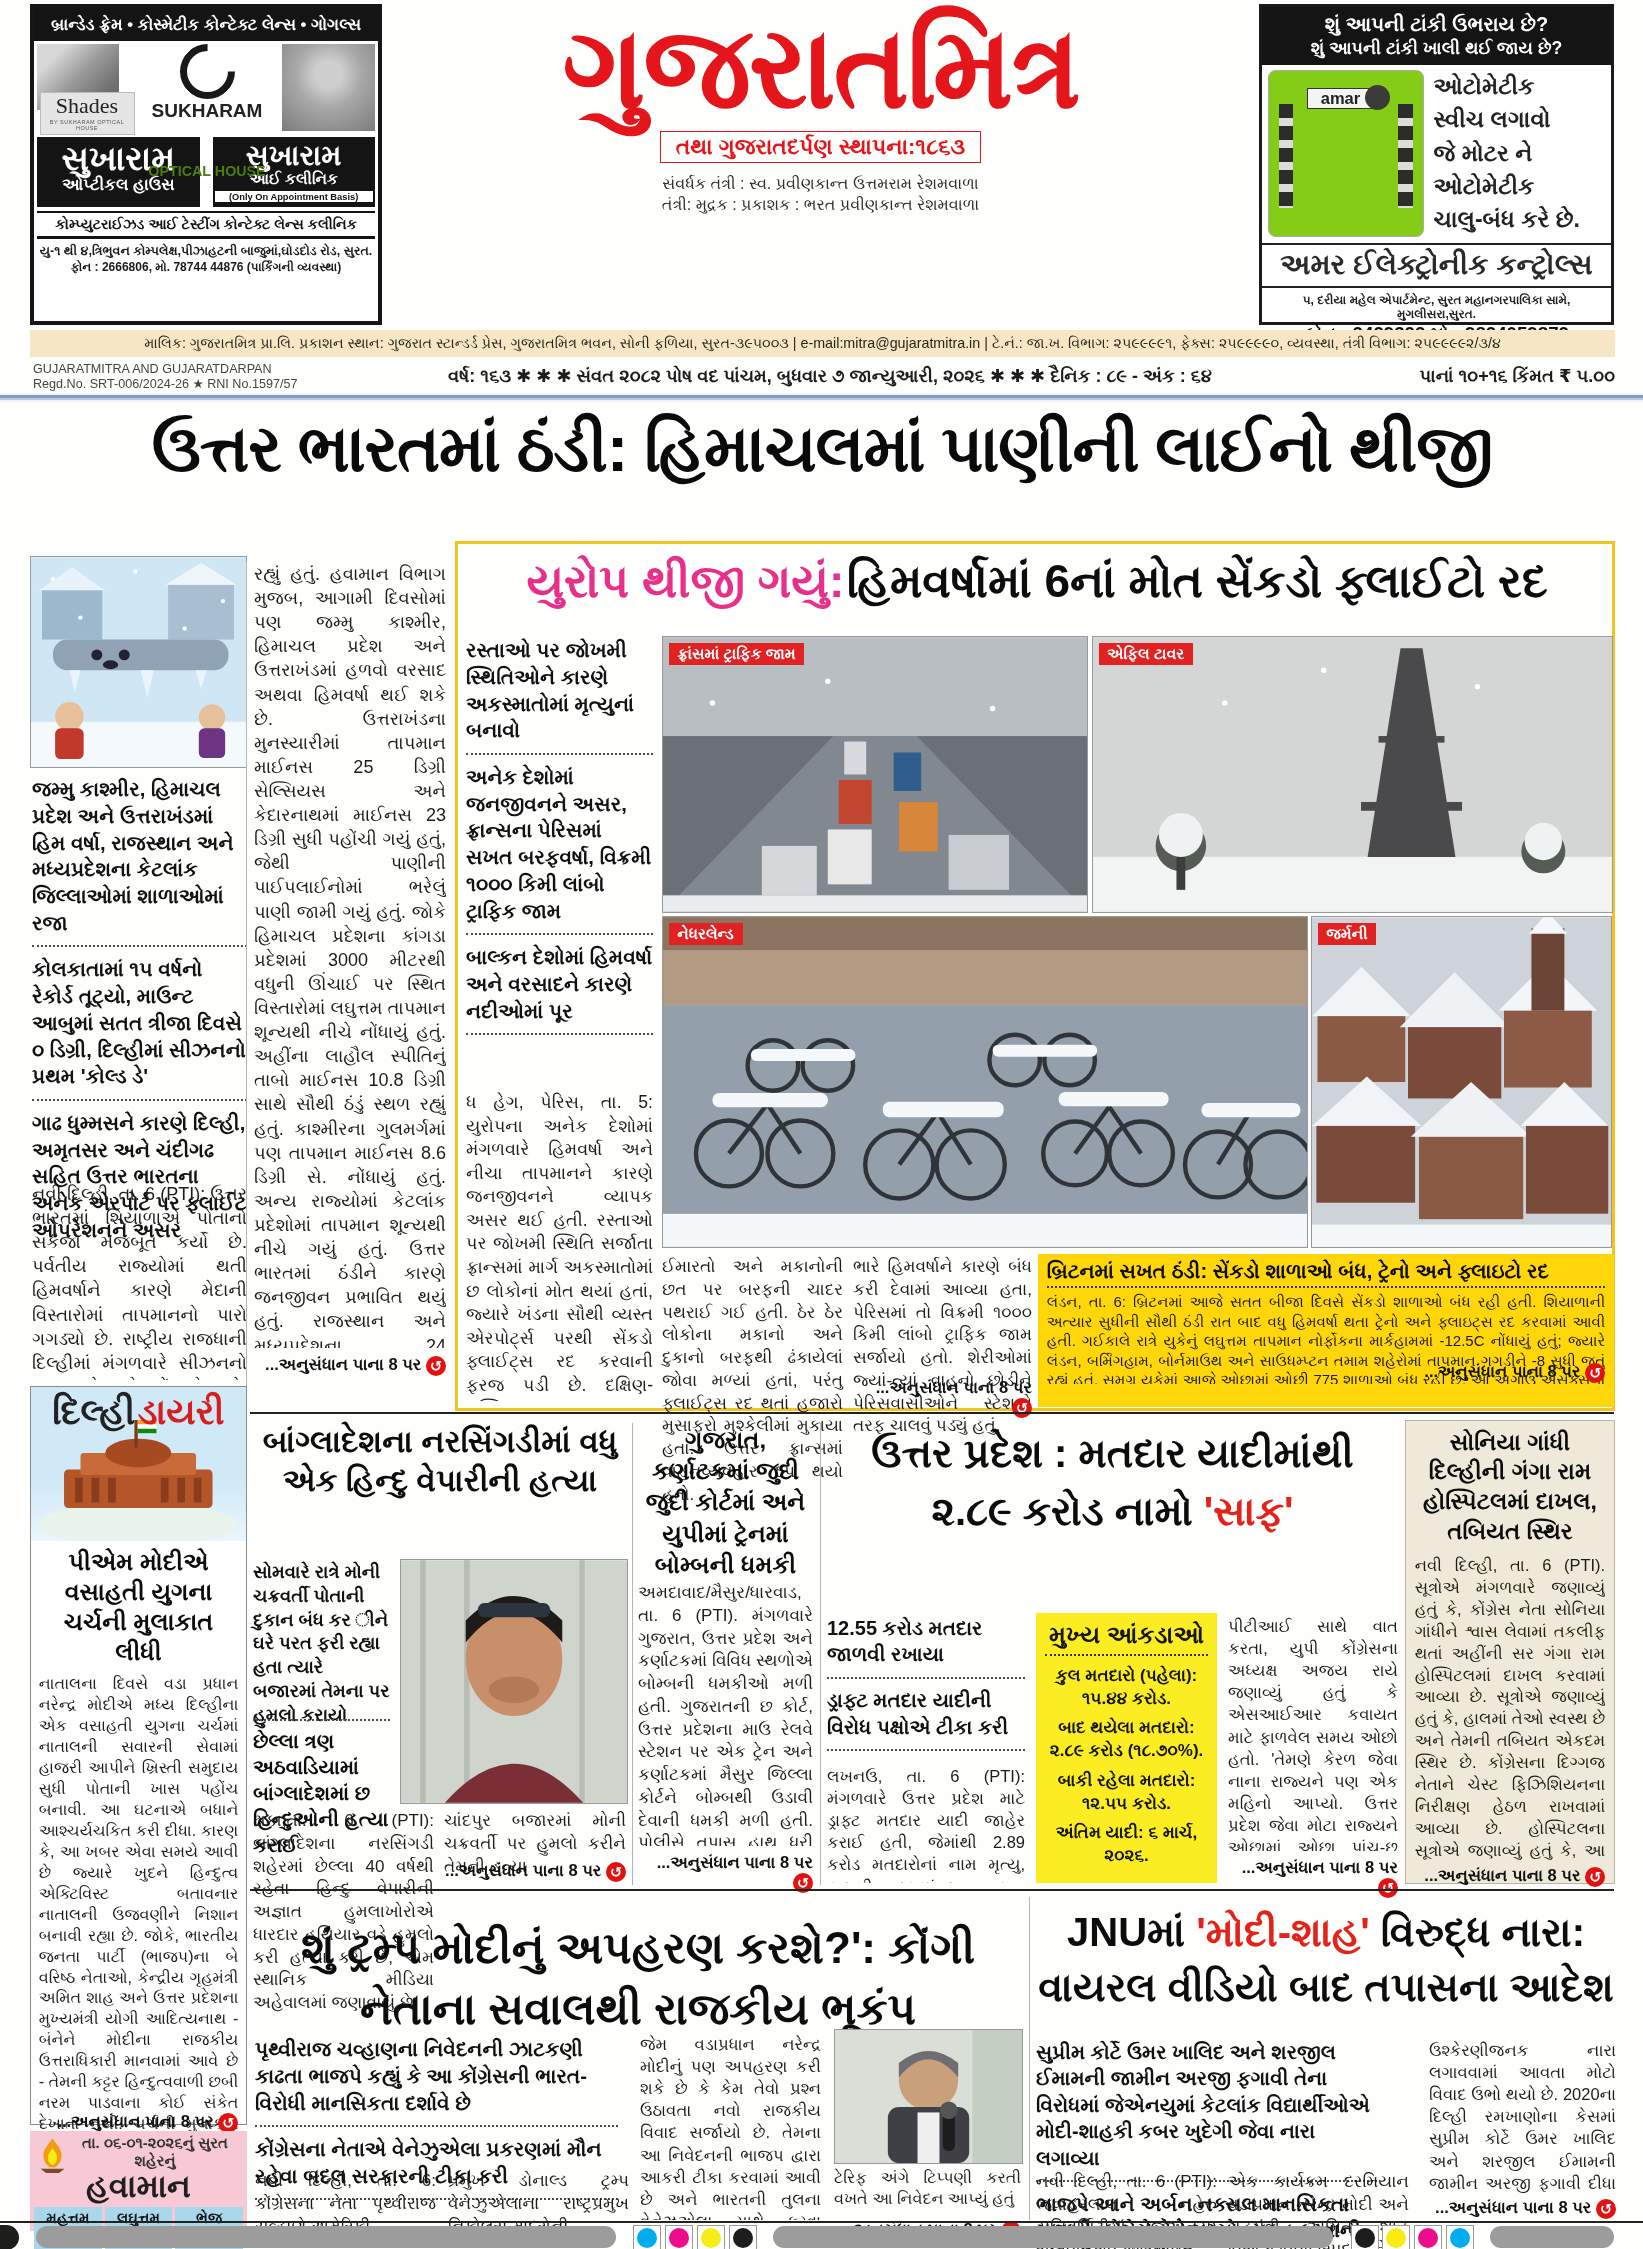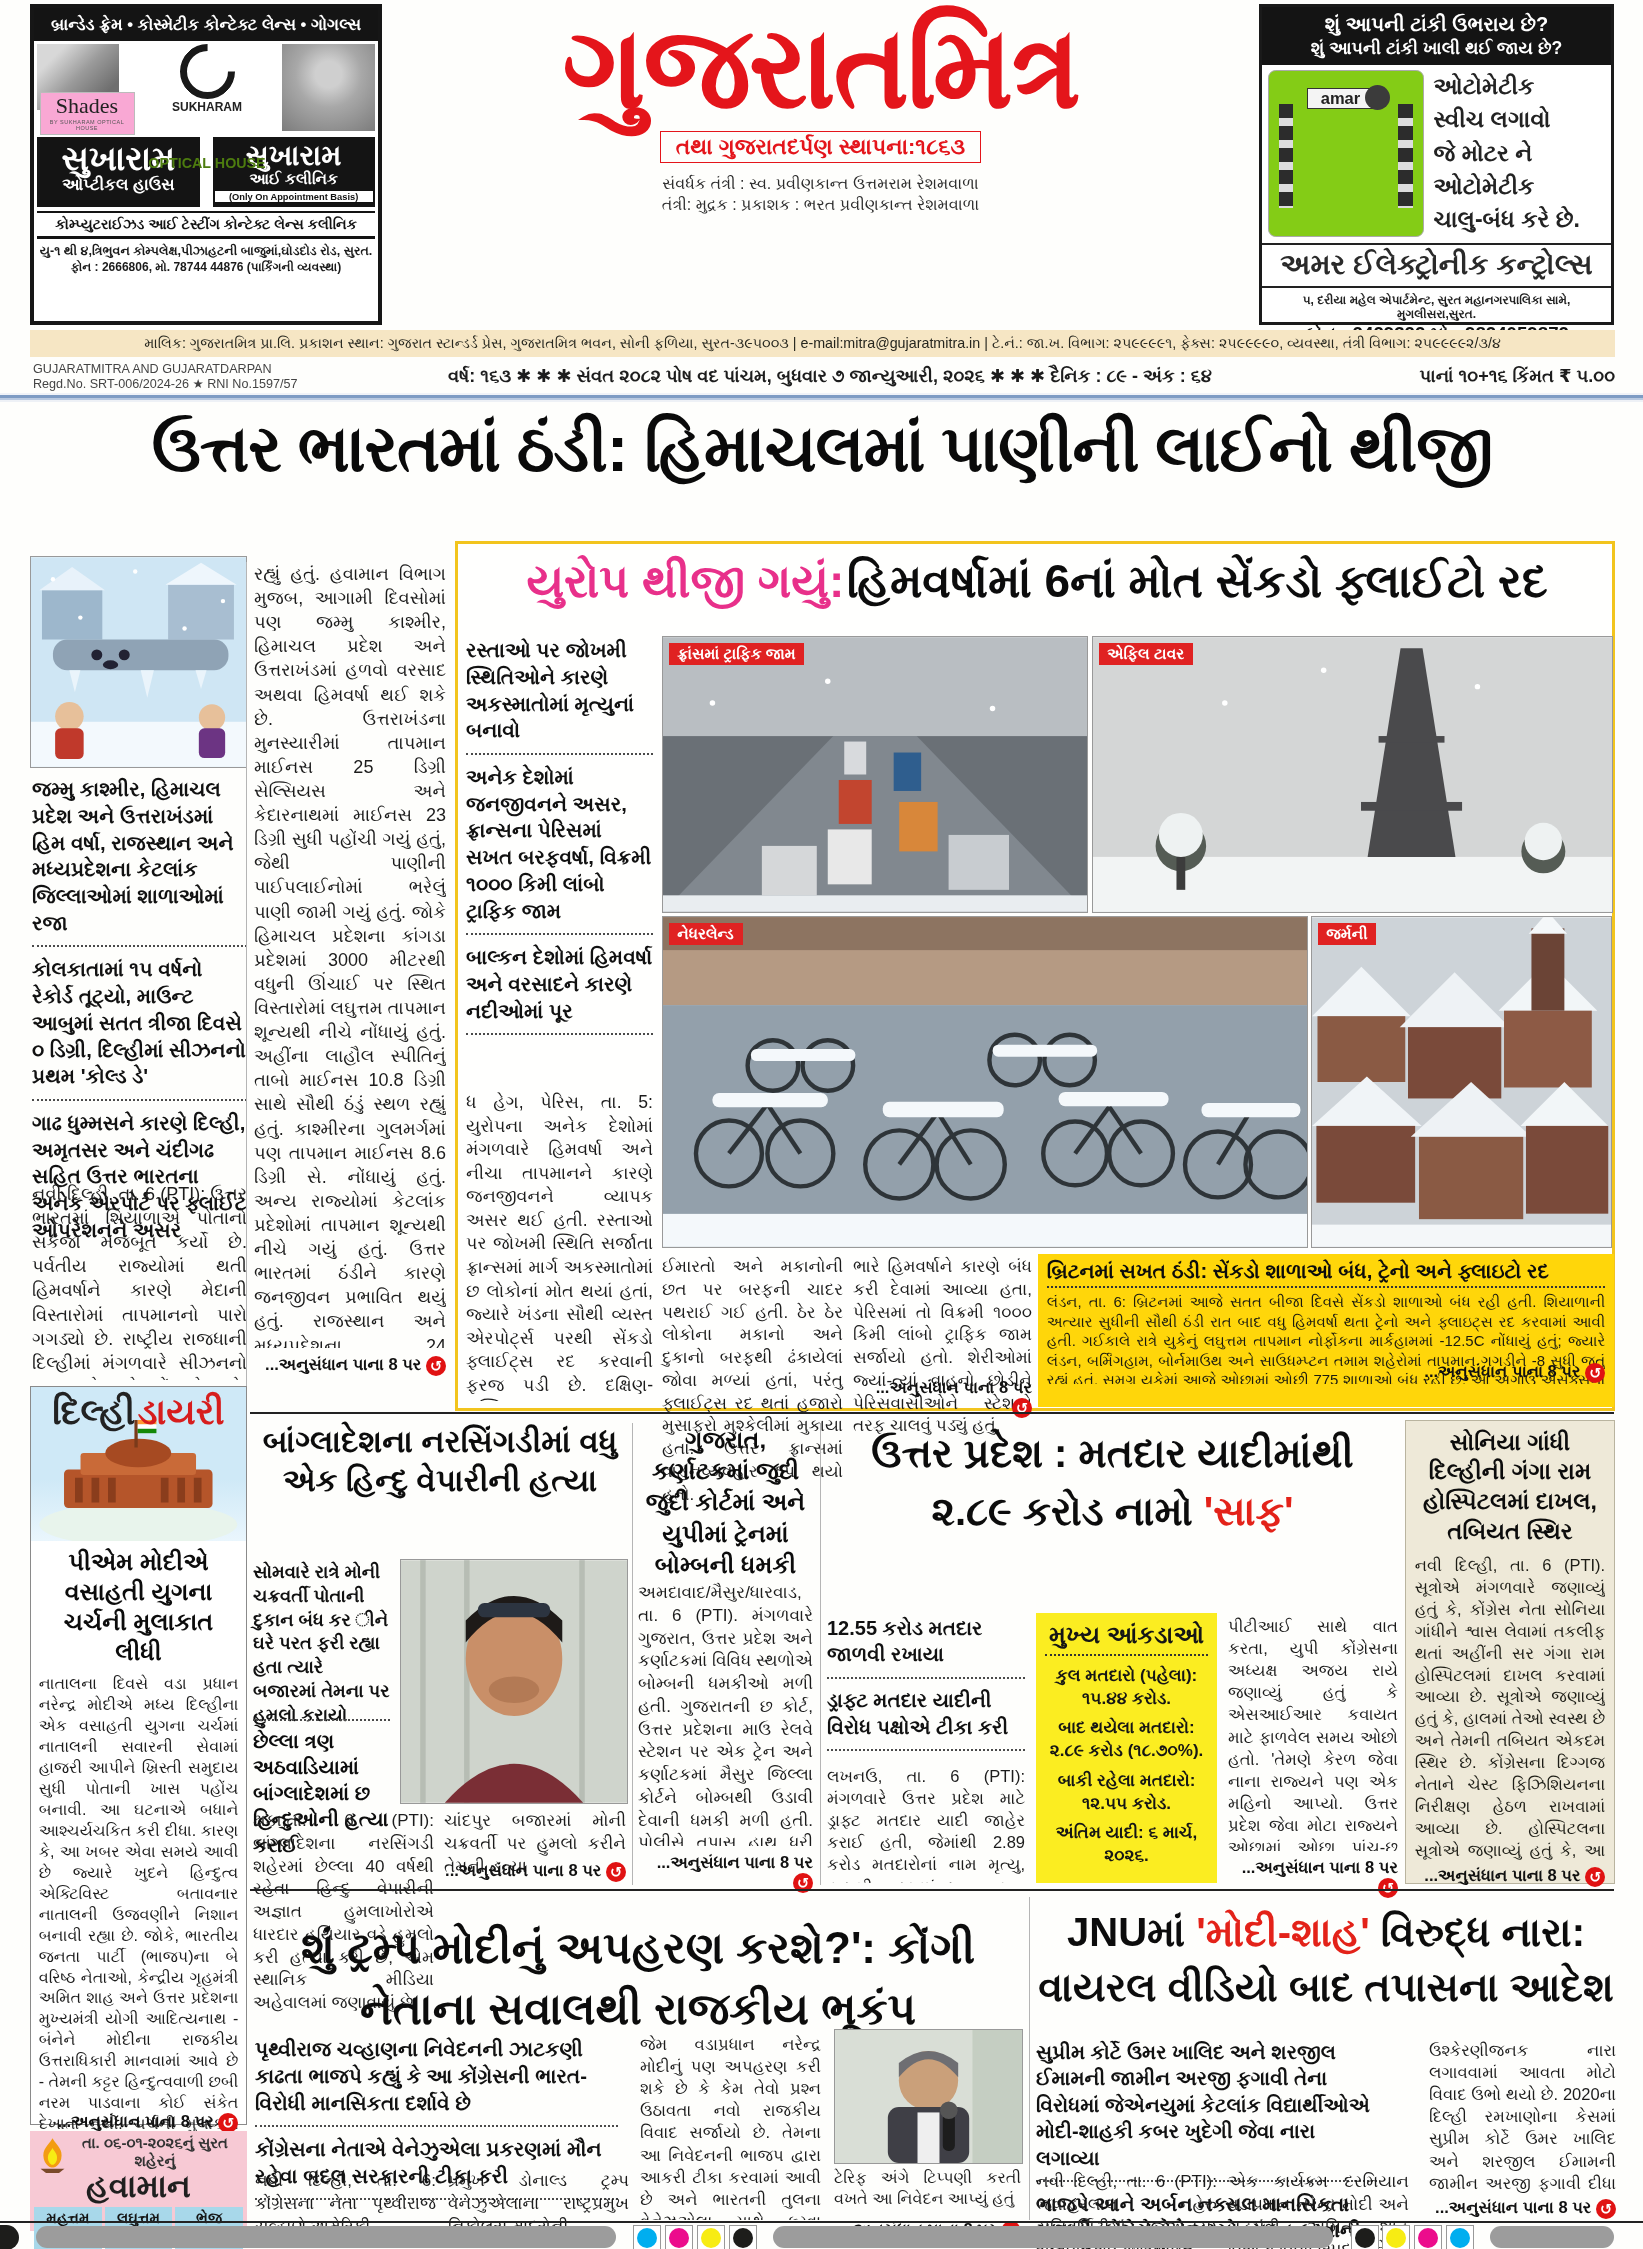--- a/index.html
+++ b/index.html
@@ -26,27 +26,27 @@
 </style>
 </head>
 <body>
 
 <div id="page">
 
   <div class="abs" style="left:30px;top:4.4px;width:352px;height:321px;border:4.4px solid #161616;background:#fff;box-sizing:border-box;">
     <div class="blackblock ctr" style="font-size:16.5px;font-weight:bold;padding:6.6px 2.2px;">બ્રાન્ડેડ ફ્રેમ • કોસ્મેટીક કોન્ટેક્ટ લેન્સ • ગોગલ્સ</div>
     <div style="position:relative;height:93px;">
       <div class="abs" style="left:3.3px;top:3.3px;width:82px;height:66px;background:linear-gradient(135deg,#d8d8d8 20%,#9a9a9a 50%,#6e6e6e 80%);"></div>
-      <div class="abs" style="left:5.5px;top:51px;width:93px;height:41px;background:#f9a8d4;border:0.5px solid #bbb;text-align:center;">
+      <div class="abs" style="left:5.5px;top:51px;width:93px;height:41px;background:#e5e5e5;border:0.5px solid #bbb;text-align:center;">
         <div style="font-family:'Liberation Serif',serif;font-size:22px;color:#222;">Shades</div>
         <div style="font-size:5.5px;color:#555;letter-spacing:0.5px;">BY SUKHARAM OPTICAL HOUSE</div>
       </div>
       <div class="abs ctr" style="left:110px;top:1.1px;width:126px;">
         <div style="width:41px;height:41px;border:7.7px solid #191919;border-top-color:transparent;border-radius:50%;margin:2.2px auto 1.1px auto;transform:rotate(45deg);"></div>
-        <div style="font-size:12px;font-weight:bold;color:#222;">SUKHARAM</div>
+        <div style="font-size:19px;font-weight:bold;color:#222;">SUKHARAM</div>
         <div style="font-size:14.3px;font-weight:bold;color:#4d7c0f;margin-top:41px;">OPTICAL HOUSE</div>
       </div>
       <div class="abs" style="right:3.3px;top:3.3px;width:93px;height:87px;background:radial-gradient(circle at 50% 35%,#cfcfcf 18%,#a8a8a8 45%,#7c7c7c 100%);"></div>
     </div>
     <div style="display:flex;gap:13px;padding:3.3px;">
       <div class="blackblock ctr" style="flex:1;padding:4.4px 1.1px;">
         <div style="font-size:34px;font-weight:800;line-height:1;">સુખારામ</div>
         <div style="font-size:16.5px;font-weight:700;">ઓપ્ટીકલ હાઉસ</div>
       </div>
       <div class="blackblock ctr" style="flex:1;padding:4.4px 1.1px;">

